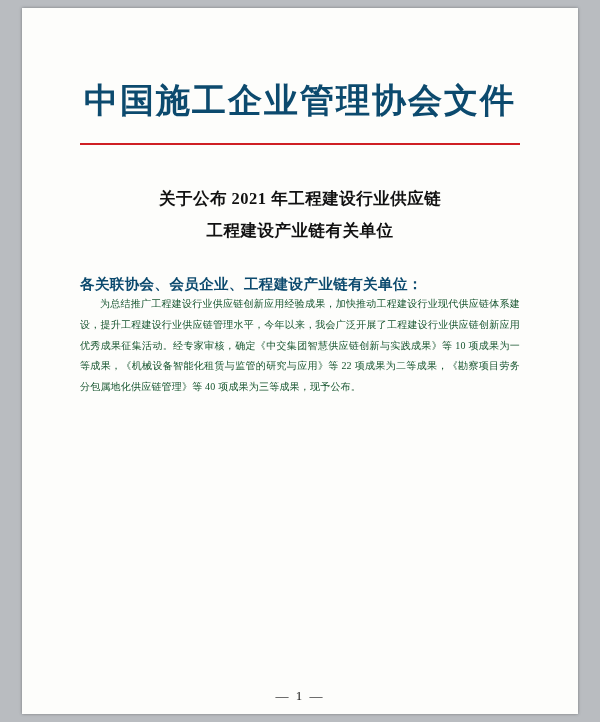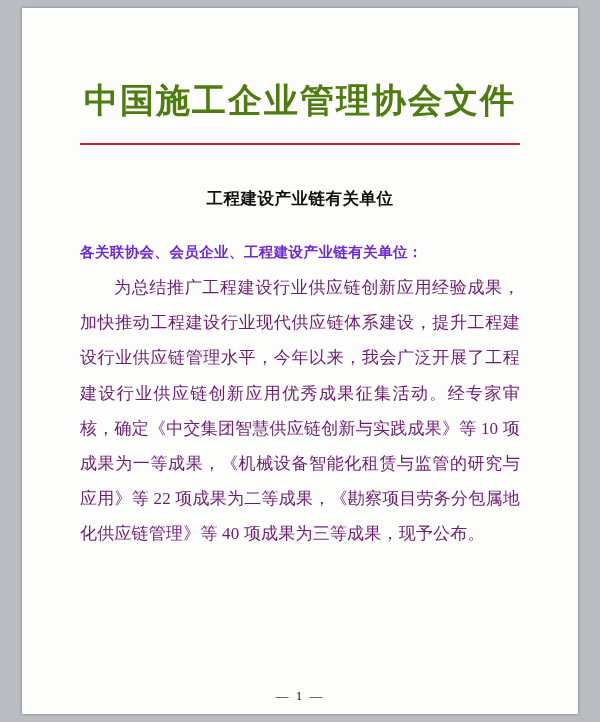--- a/index.html
+++ b/index.html
@@ -23,21 +23,21 @@
     box-shadow: 0 0 3px rgba(0,0,0,0.35);
     overflow: hidden;
   }
   .inner {
     padding: 0 58px;
     box-sizing: border-box;
     width: 100%;
   }
   .doc-title {
     text-align: center;
-    color: #4d7c0f;
+    color: #0c4a6e;
     font-size: 34px;
     letter-spacing: 2px;
     font-weight: bold;
     margin-top: 72px;
     line-height: 1.2;
     font-family: "DejaVu Serif", "Liberation Serif", serif;
     white-space: nowrap;
   }
   .doc-number {
     text-align: center;
@@ -59,30 +59,30 @@
     font-size: 16.5px;
     font-weight: bold;
     color: #111;
     line-height: 1.95;
     letter-spacing: 0.5px;
   }
   .salutation {
     margin-top: 28px;
     font-size: 14.5px;
     font-weight: bold;
-    color: #6d28d9;
+    color: #0c4a6e;
     letter-spacing: 0.4px;
   }
   .para {
-    font-size: 17px;
-    color: #701a75;
+    font-size: 10px;
+    color: #14532d;
     line-height: 2.07;
     text-align: justify;
     text-justify: inter-ideograph;
-    margin-top: 8px;
+    margin-top: 0;
     letter-spacing: 0.2px;
   }
   .para.indent {
     text-indent: 2em;
   }
   .page-num {
     position: absolute;
     bottom: 10px;
     left: 0;
     width: 100%;
@@ -99,20 +99,21 @@
 
   <div class="inner">
     <div class="doc-title">中国施工企业管理协会文件</div>
 
   </div>
 
   <div class="red-rule"></div>
 
   <div class="inner">
     <div class="title-block">
+      <div>关于公布 2021 年工程建设行业供应链</div>
       <div>工程建设产业链有关单位</div>
     </div>
 
     <div class="salutation">各关联协会、会员企业、工程建设产业链有关单位：</div>
 
     <div class="para indent">为总结推广工程建设行业供应链创新应用经验成果，加快推动工程建设行业现代供应链体系建设，提升工程建设行业供应链管理水平，今年以来，我会广泛开展了工程建设行业供应链创新应用优秀成果征集活动。经专家审核，确定《中交集团智慧供应链创新与实践成果》等 10 项成果为一等成果，《机械设备智能化租赁与监管的研究与应用》等 22 项成果为二等成果，《勘察项目劳务分包属地化供应链管理》等 40 项成果为三等成果，现予公布。</div>
 
   </div>
 
   <div class="page-num">— 1 —</div>

